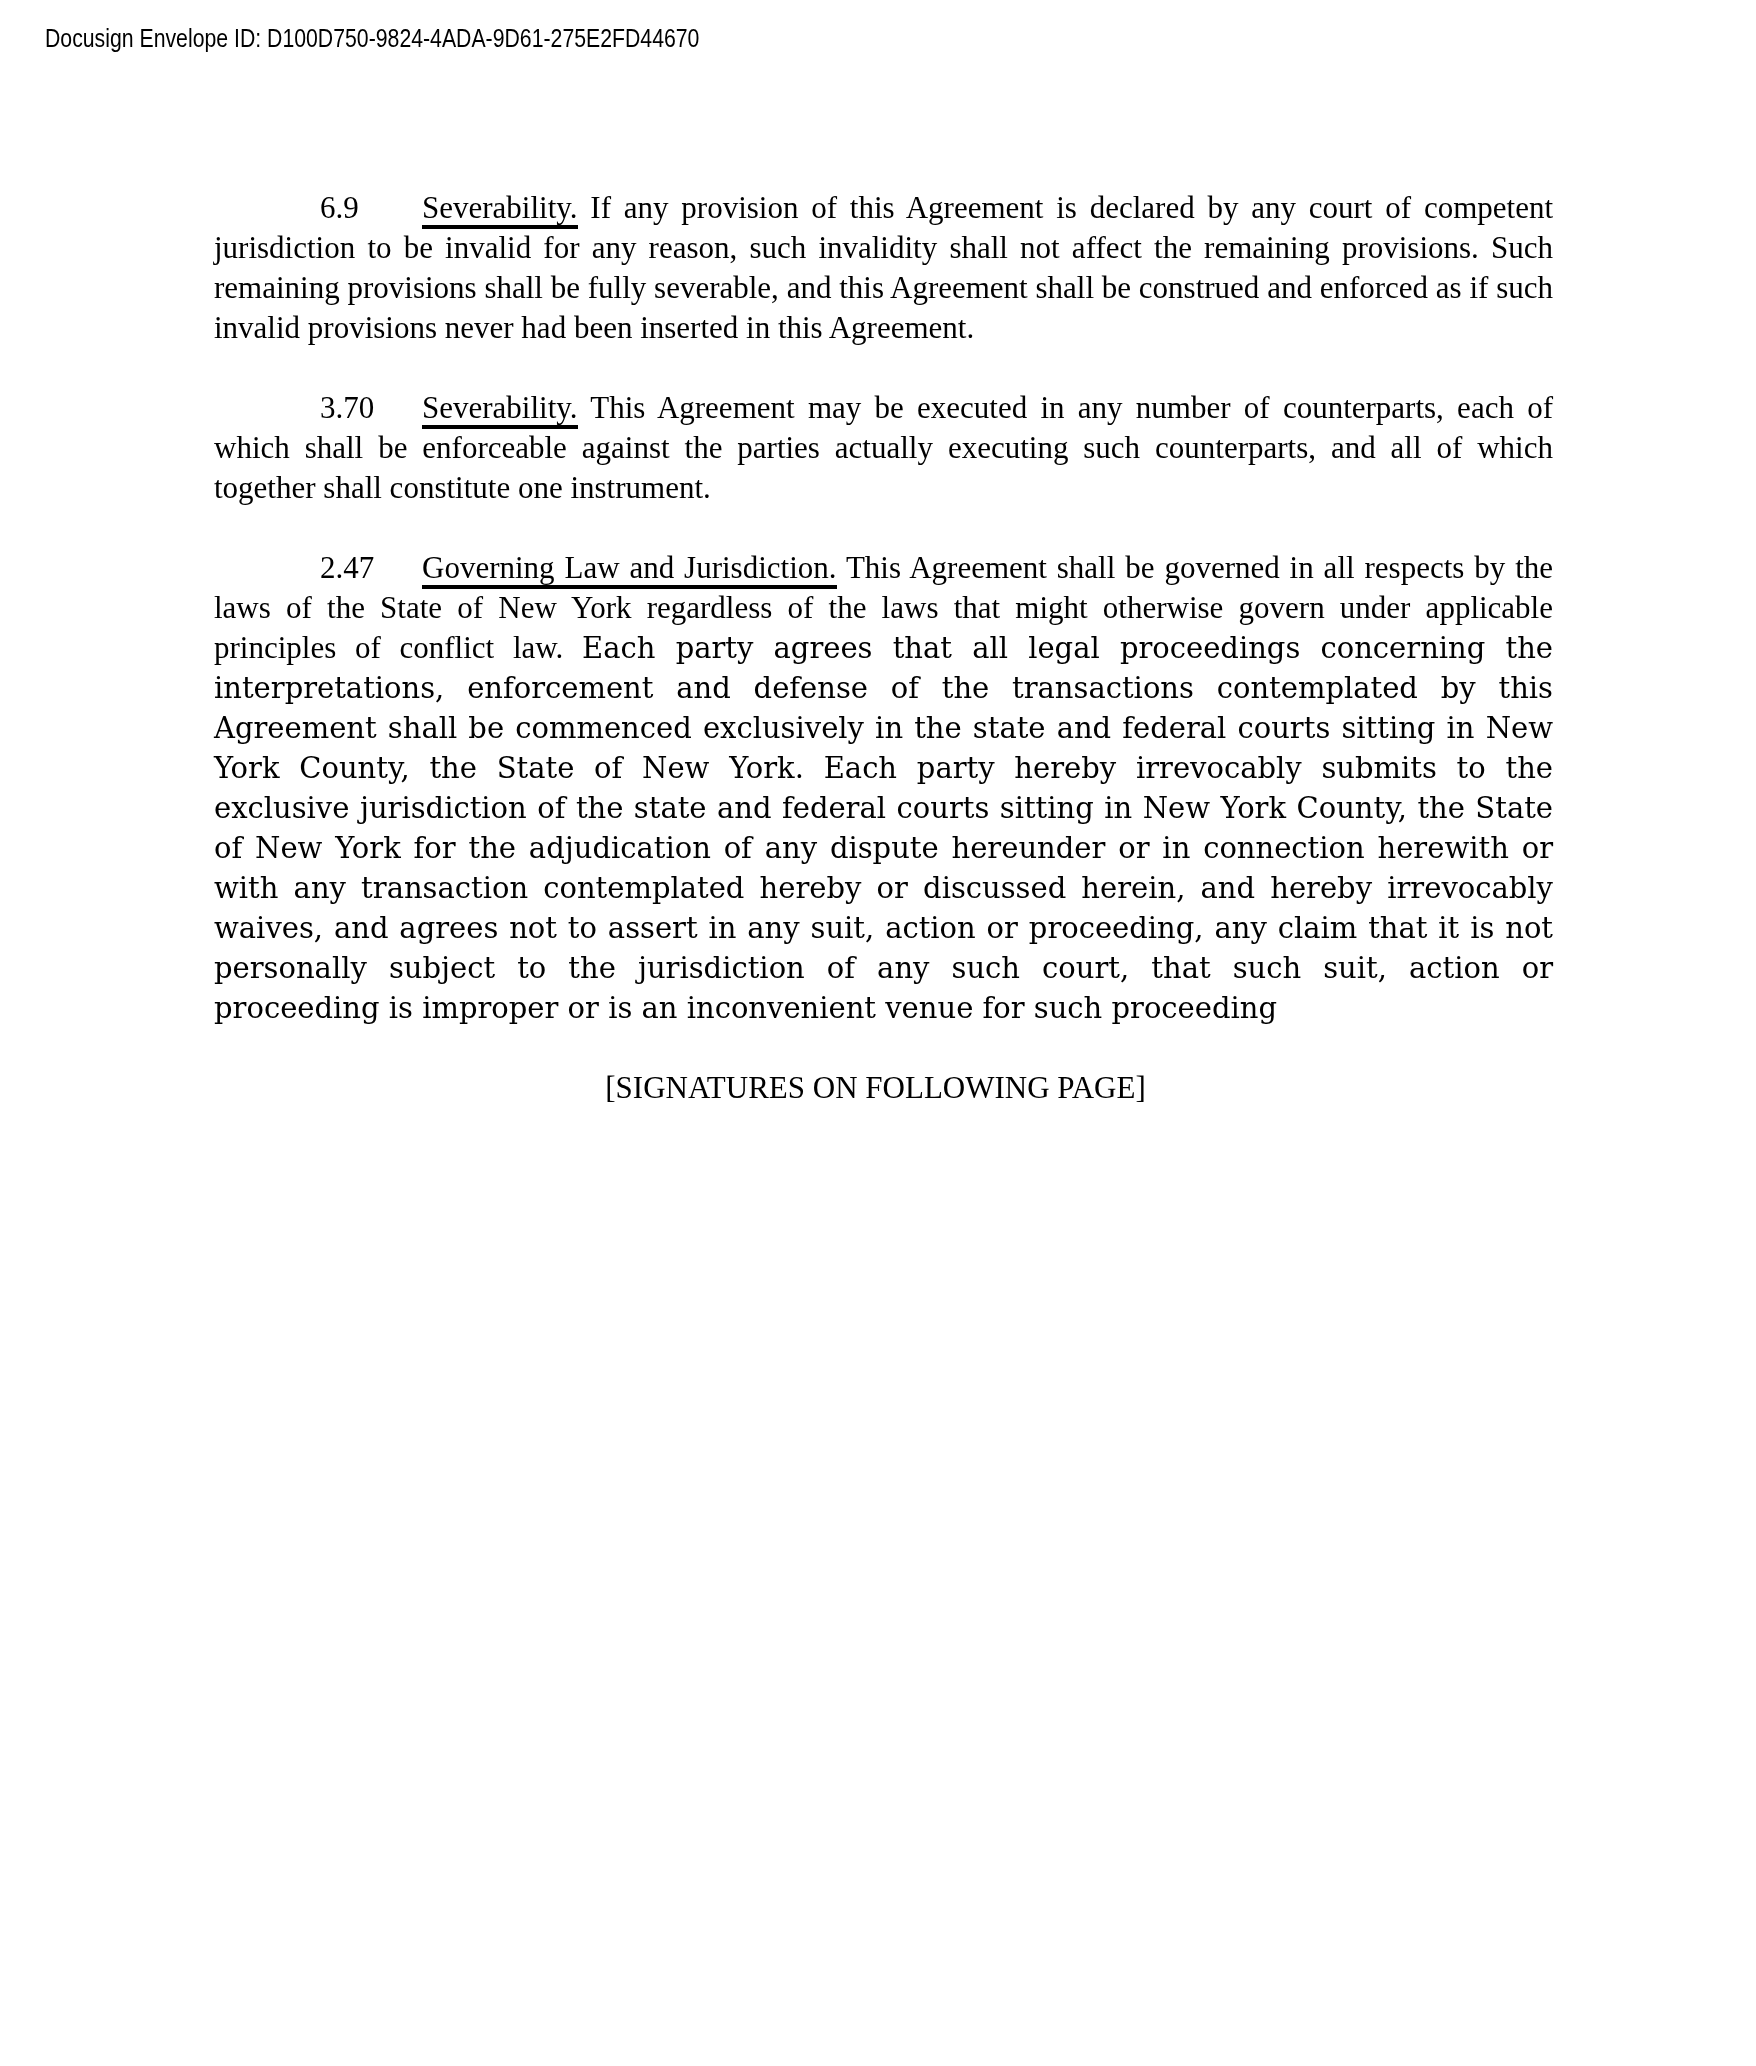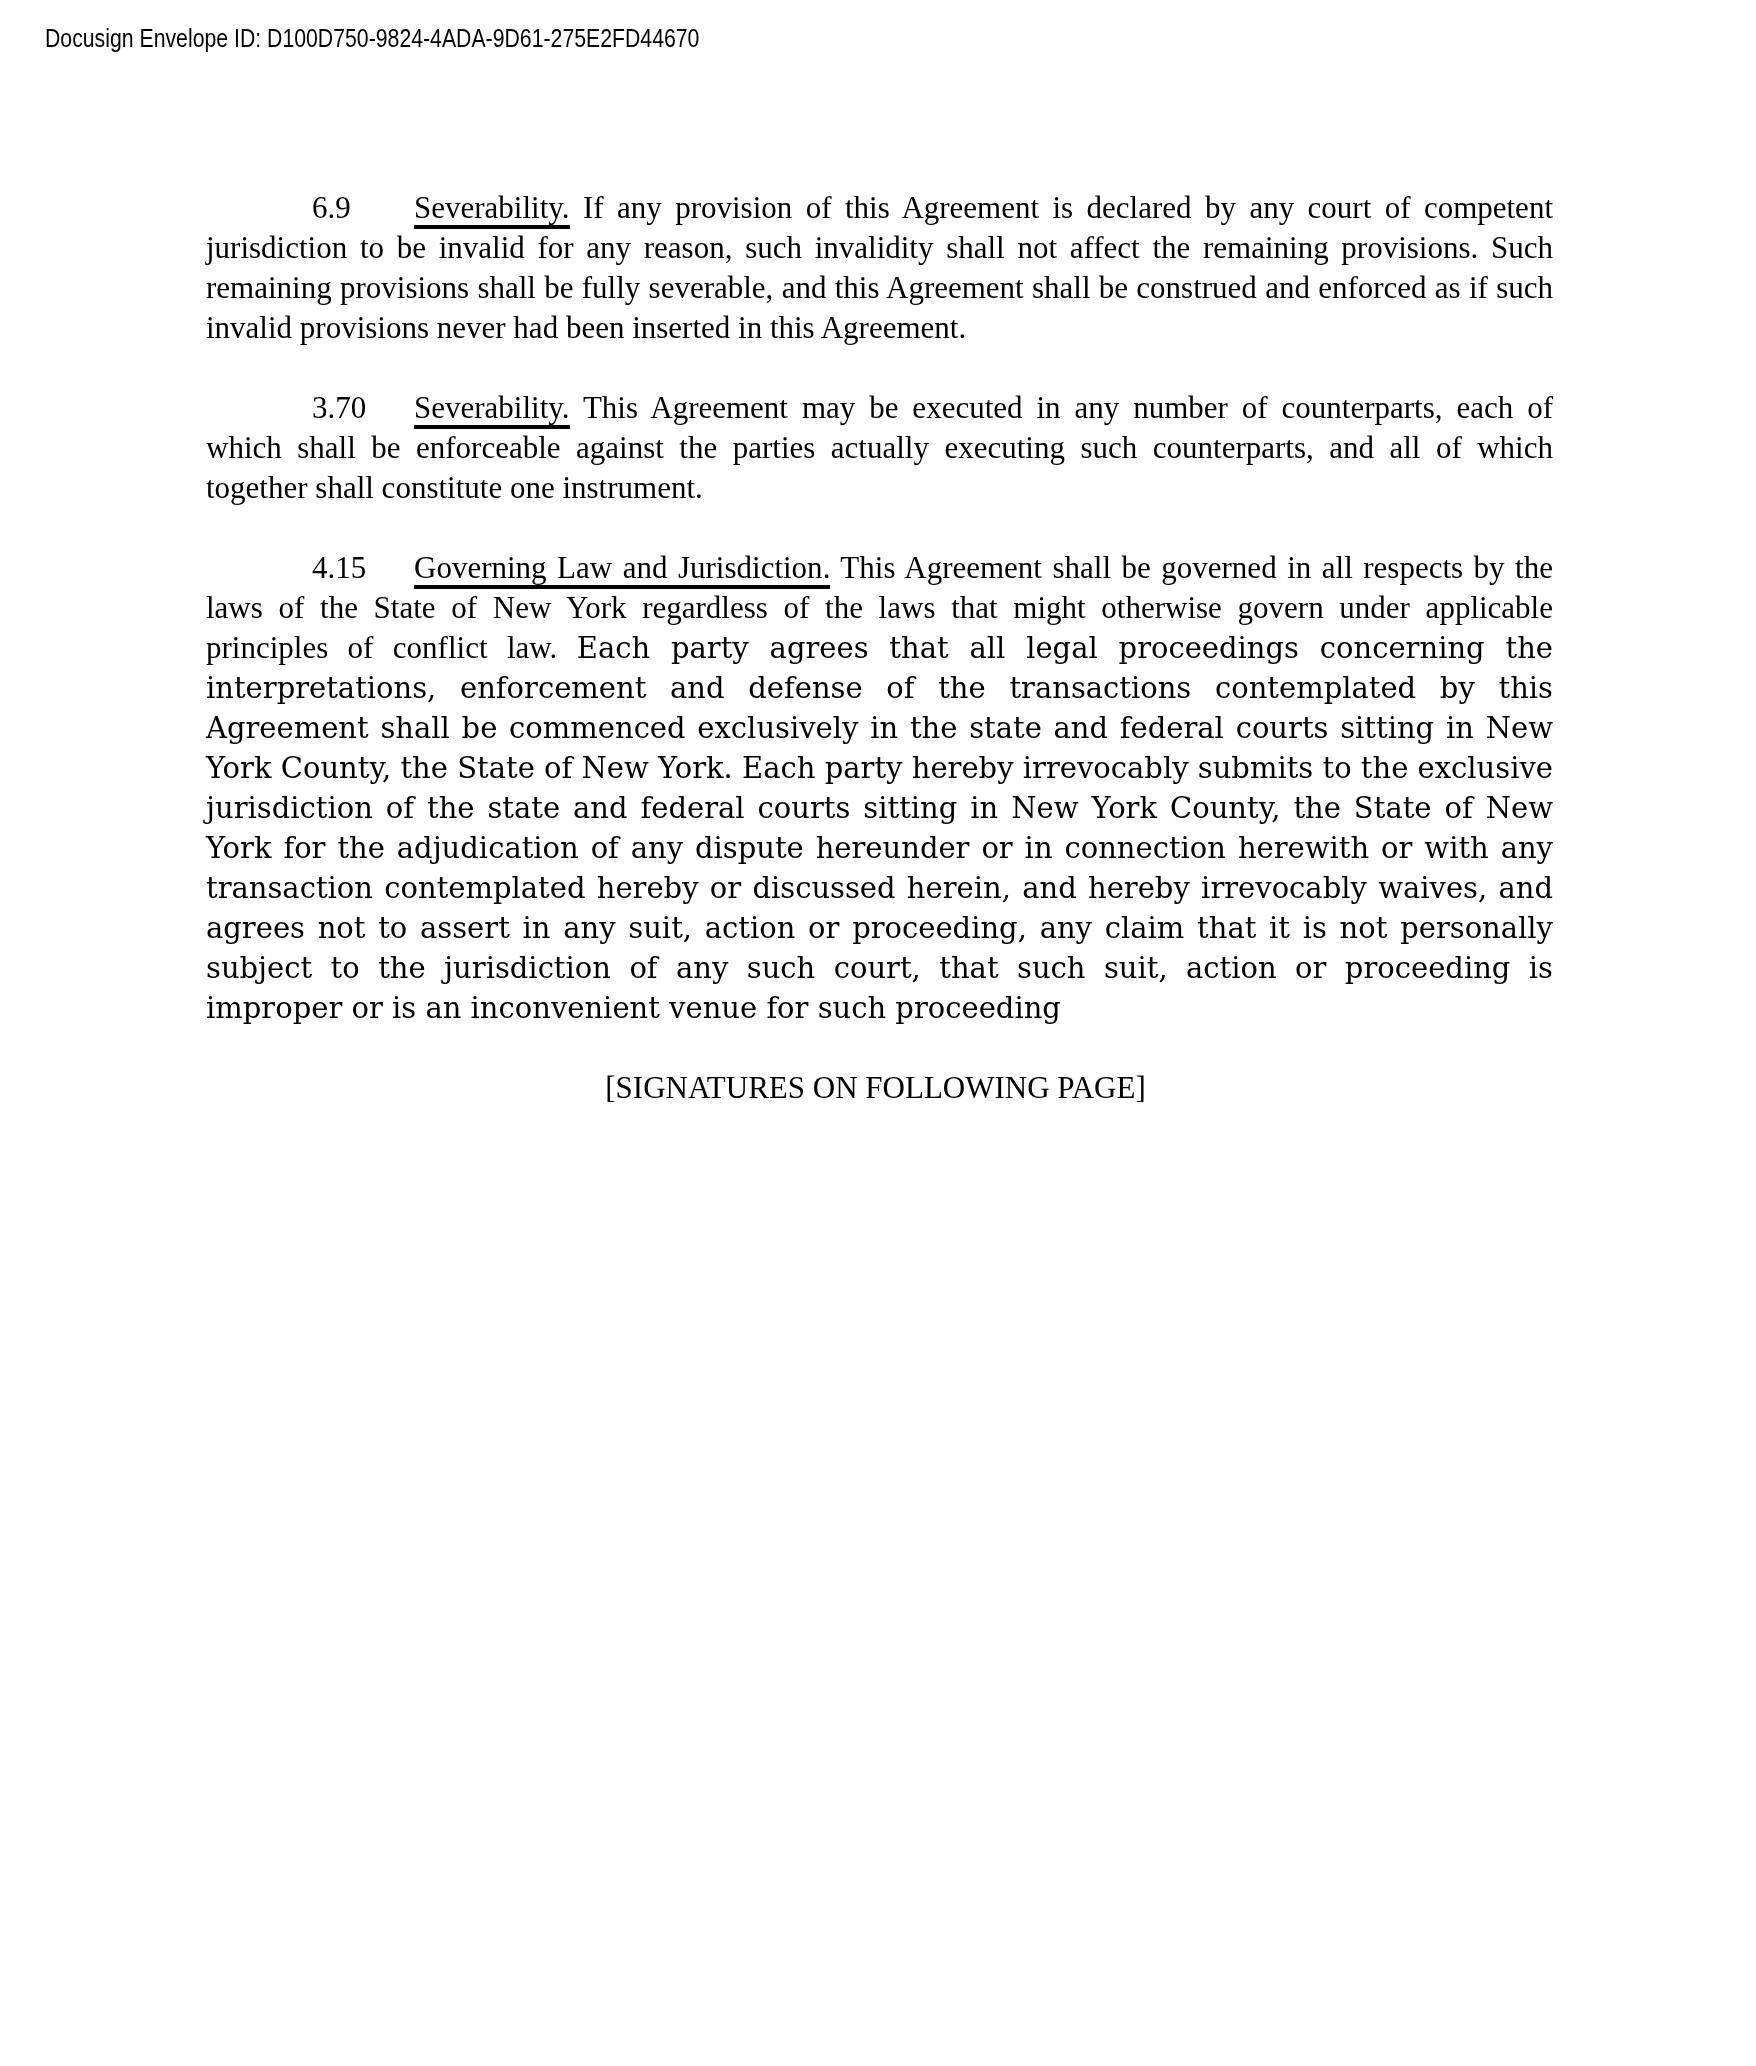--- a/index.html
+++ b/index.html
@@ -28,21 +28,21 @@
     transform-origin: 0 50%;
   }
   
   .content {
     position: absolute;
     left: 198px;
     top: 188px;
     width: 1355px;
   }
   .para {
-    margin: 0 0 40px 8px;
+    margin: 0 0 40px 16px;
     text-align: justify;
     font-size: 31px;
     line-height: 40px;
     text-indent: 106px;
   }
   .section-num {
     display: inline-block;
     width: 102px;
     text-indent: 0;
   }
@@ -75,21 +75,21 @@
       <span class="section-num">6.9</span><span class="heading-underline"><span>Severability</span><span>.</span></span>
       <span>If any provision of this Agreement is declared by any court of competent jurisdiction to be invalid for any reason, such invalidity shall not affect the remaining provisions.  Such remaining provisions shall be fully severable, and this Agreement shall be construed and enforced as if such invalid provisions never had been inserted in this Agreement.</span>
     </p>
 
     <p class="para">
       <span class="section-num">3.70</span><span class="heading-underline"><span>Severability</span><span>.</span></span>
       <span>This Agreement may be executed in any number of counterparts, each of which shall be enforceable against the parties actually executing such counterparts, and all of which together shall constitute one instrument.</span>
     </p>
 
     <p class="para">
-      <span class="section-num">4.15</span><span class="heading-underline"><span>Governing Law and Jurisdiction</span><span>.</span></span>
+      <span class="section-num">2.47</span><span class="heading-underline"><span>Governing Law and Jurisdiction</span><span>.</span></span>
       <span>This Agreement shall be governed in all respects by the laws of the State of New York regardless of the laws that might otherwise govern under applicable principles of conflict law.</span>
       <span class="typeface-2">Each party agrees that all legal proceedings concerning the interpretations, enforcement and defense of the transactions contemplated by this Agreement shall be commenced exclusively in the state and federal courts sitting in New York County, the State of New York.  Each party hereby irrevocably submits to the exclusive jurisdiction of the state and federal courts sitting in New York County, the State of New York for the adjudication of any dispute hereunder or in connection herewith or with any transaction contemplated hereby or discussed herein, and hereby irrevocably waives, and agrees not to assert in any suit, action or proceeding, any claim that it is not personally subject to the jurisdiction of any such court, that such suit, action or proceeding is improper or is an inconvenient venue for such proceeding</span>
     </p>
 
     <p class="signature-notice">[SIGNATURES ON FOLLOWING PAGE]</p>
 
   </div>
 
 </div>
 

